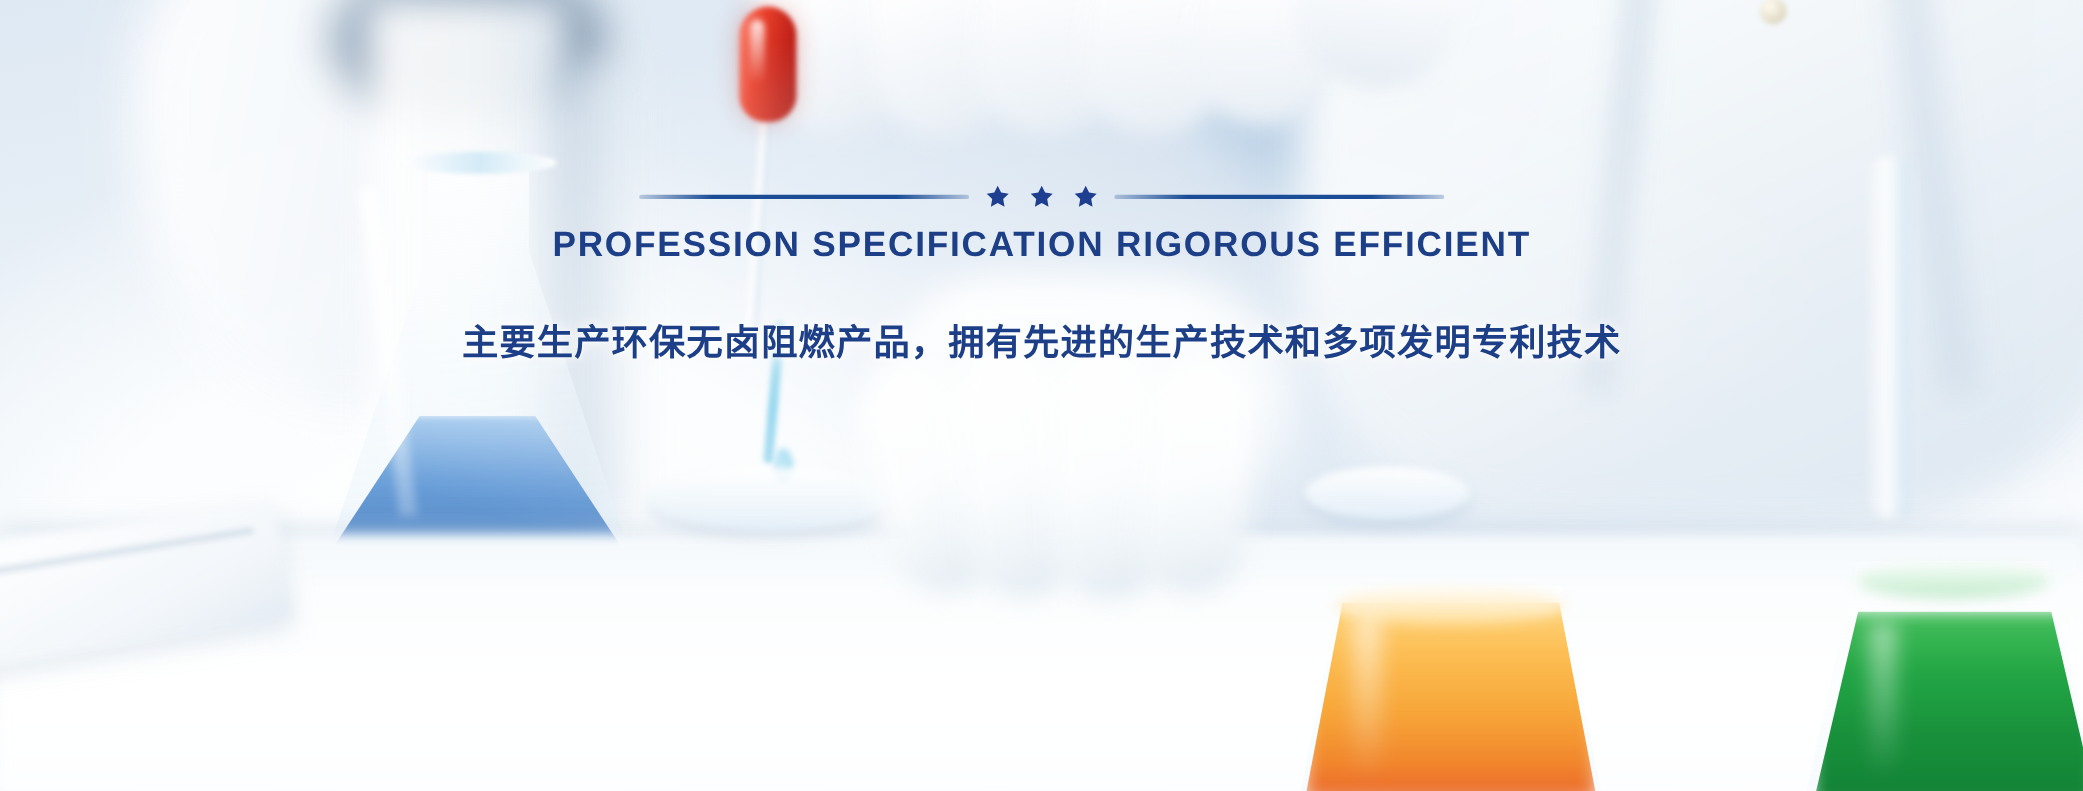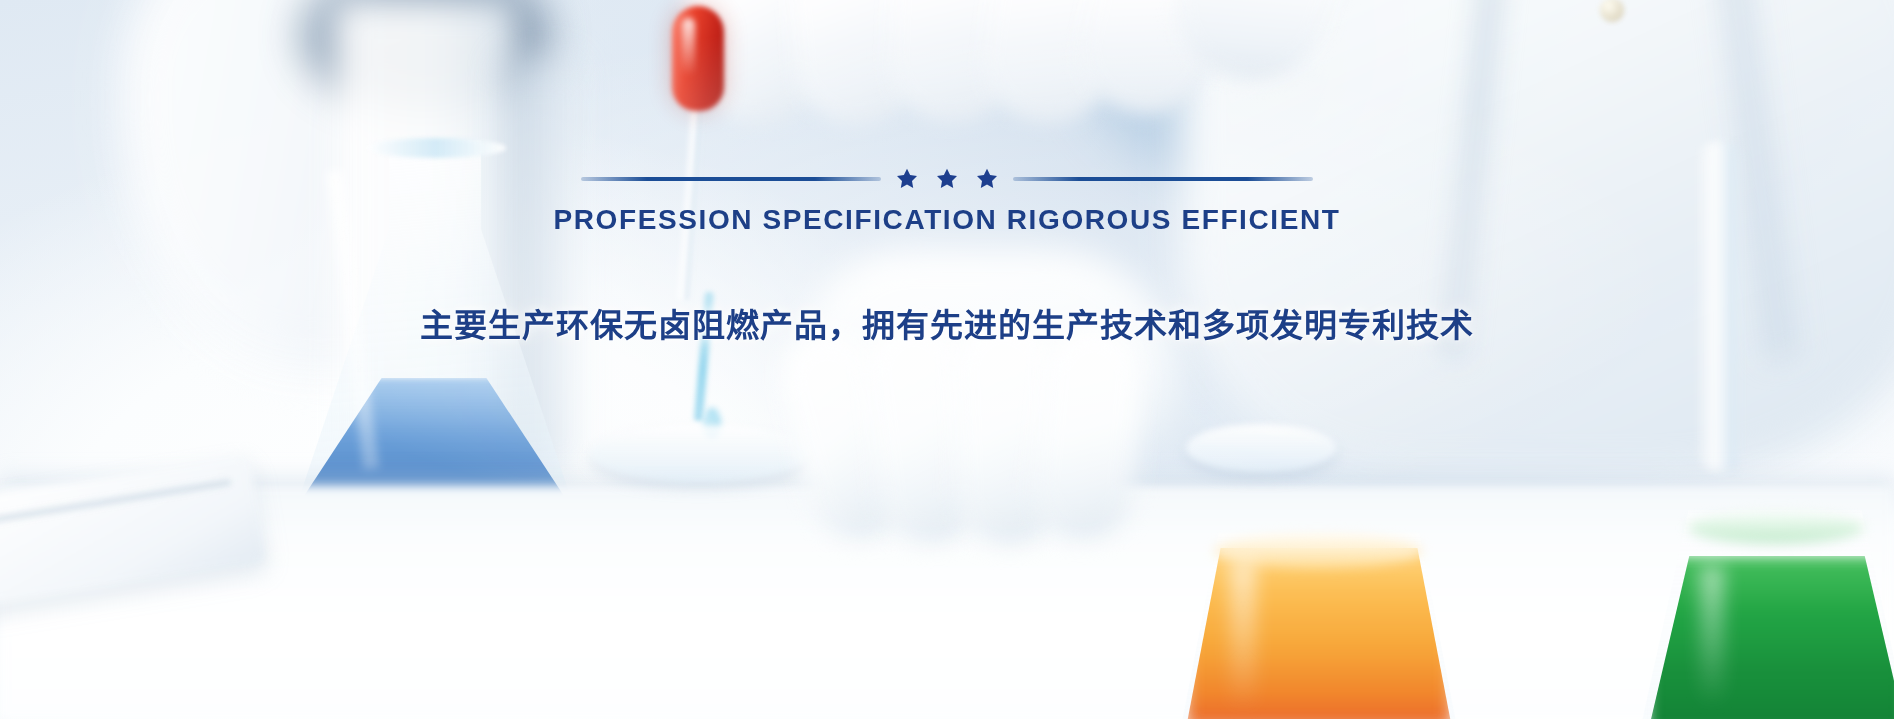--- a/index.html
+++ b/index.html
@@ -307,31 +307,31 @@
     white-space:nowrap;
     font-family:"DejaVu Sans","Liberation Sans",sans-serif;
   }
   .hl-blue{color:#12489e;}
   .hl-green{color:#17a03c;}
   .hl-gap{display:inline-block;width:22px;}
 
   
   .subtitle-en{
     margin-top:12px;
-    font-size:28px;
+    font-size:32px;
     font-weight:700;
     letter-spacing:1.6px;
     color:#1d3f87;
     white-space:nowrap;
     font-family:"Liberation Sans","DejaVu Sans",sans-serif;
   }
 
   
   .tagline-cn{
-    margin-top:63px;
+    margin-top:44px;
     font-size:33px;
     font-weight:700;
     letter-spacing:1px;
     color:#1d3f87;
     white-space:nowrap;
     text-shadow:
       0 0 10px rgba(255,255,255,.95),
       0 0 22px rgba(255,255,255,.8),
       1px 1px 0 rgba(255,255,255,.7);
     font-family:"DejaVu Sans","Liberation Sans",sans-serif;

